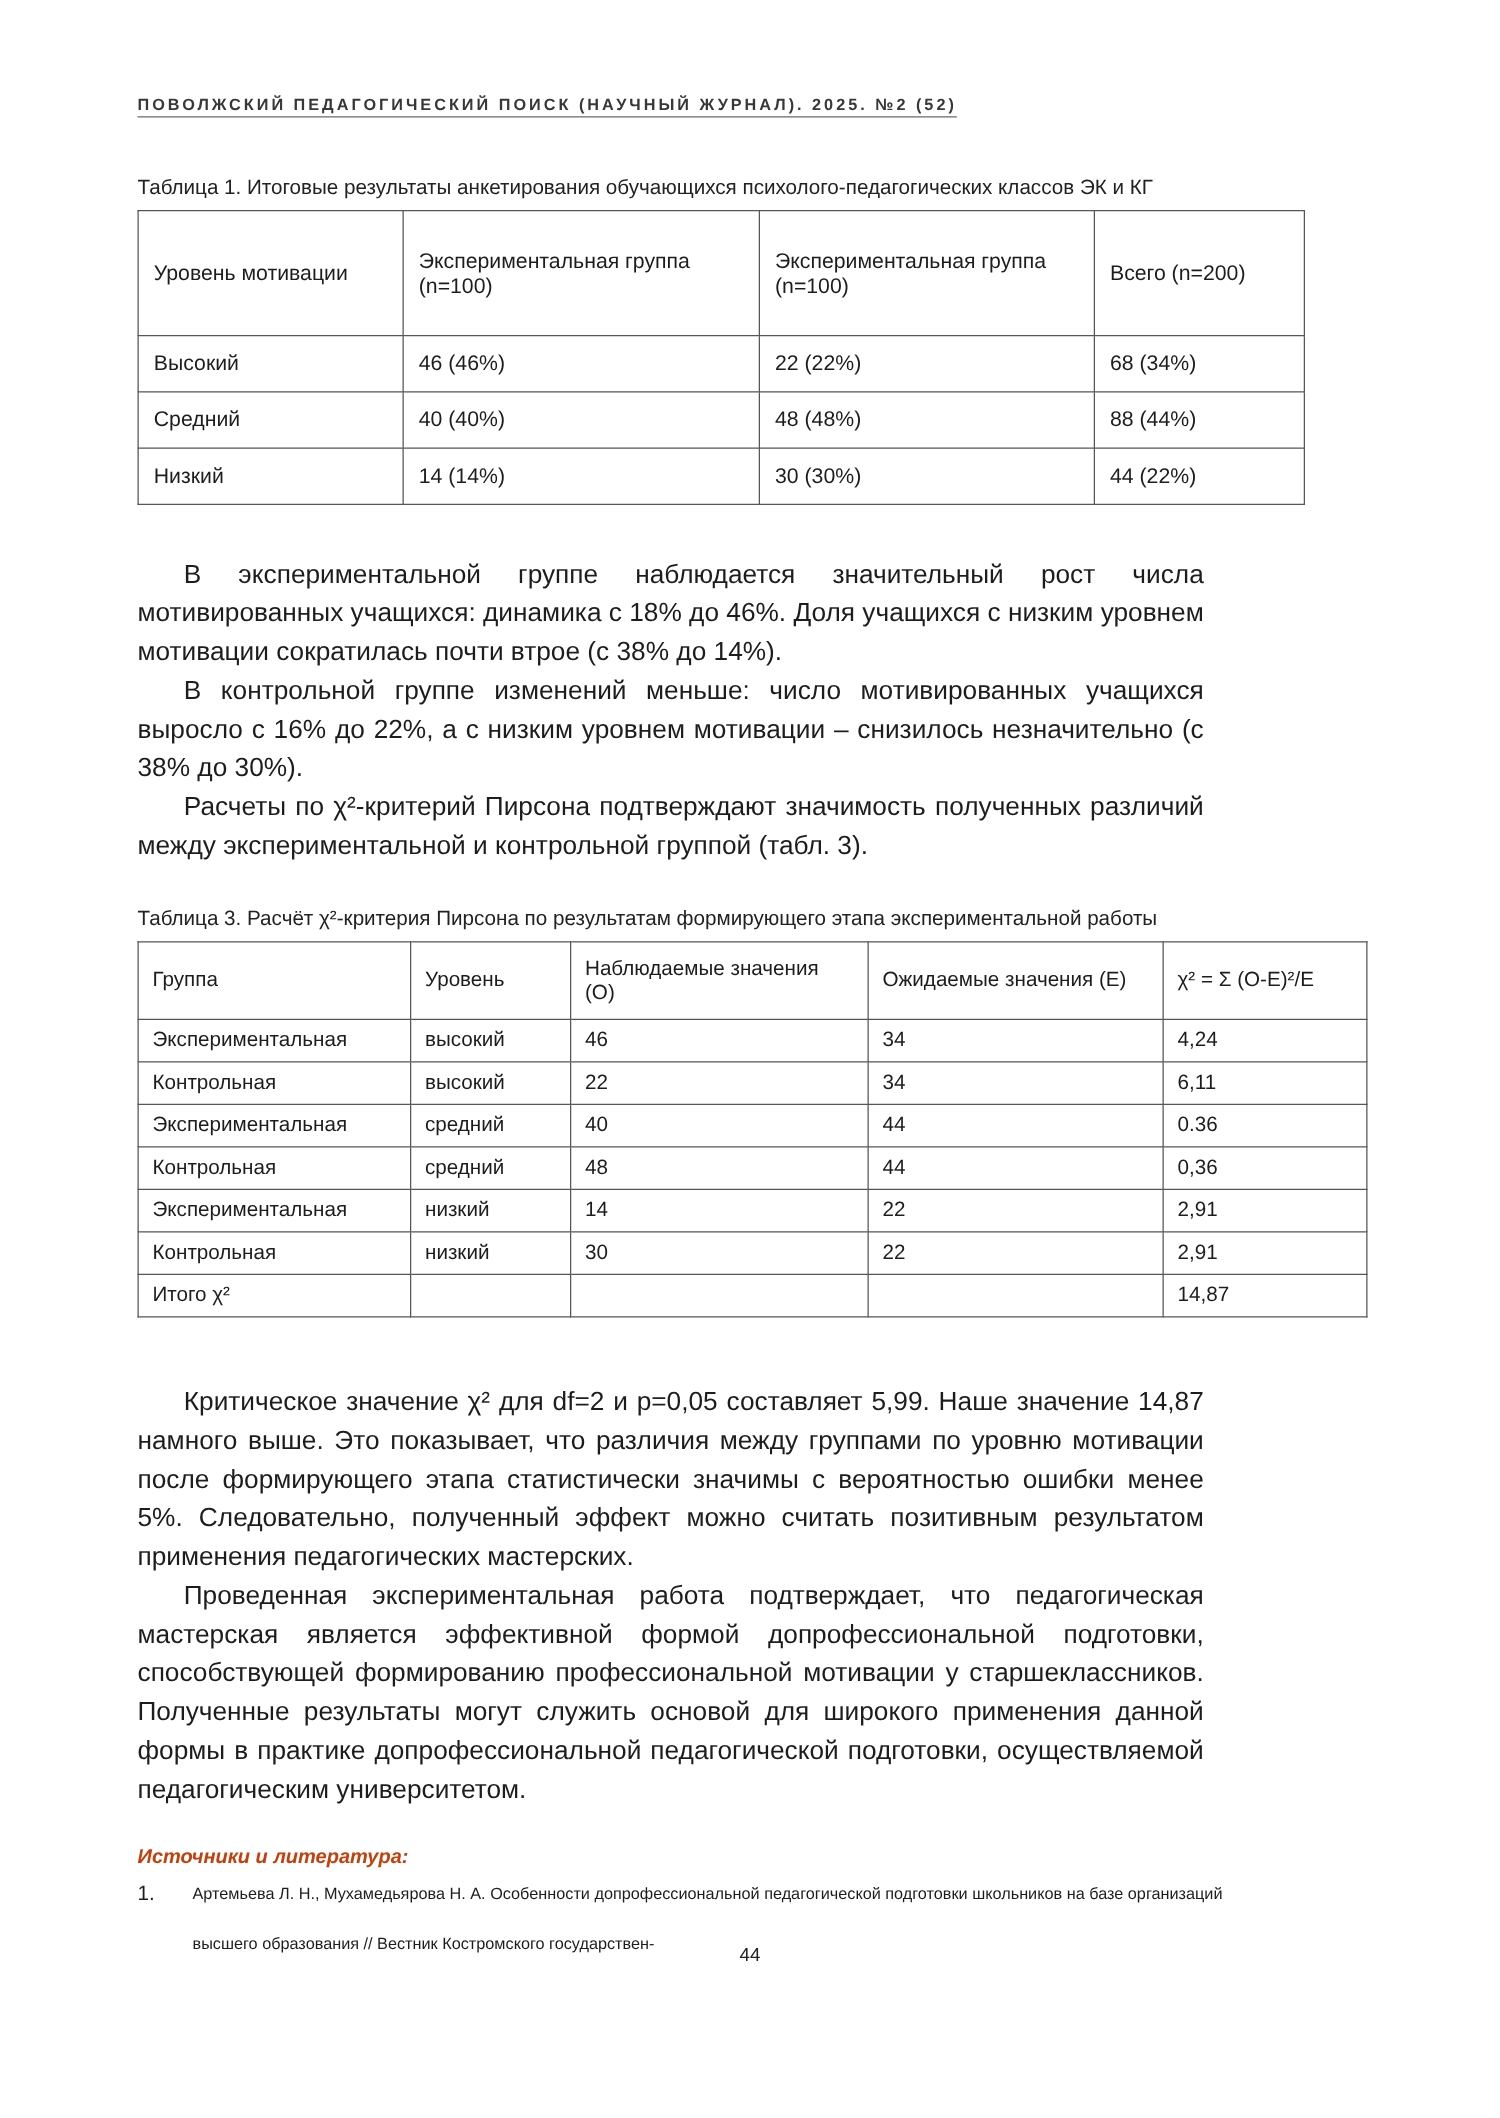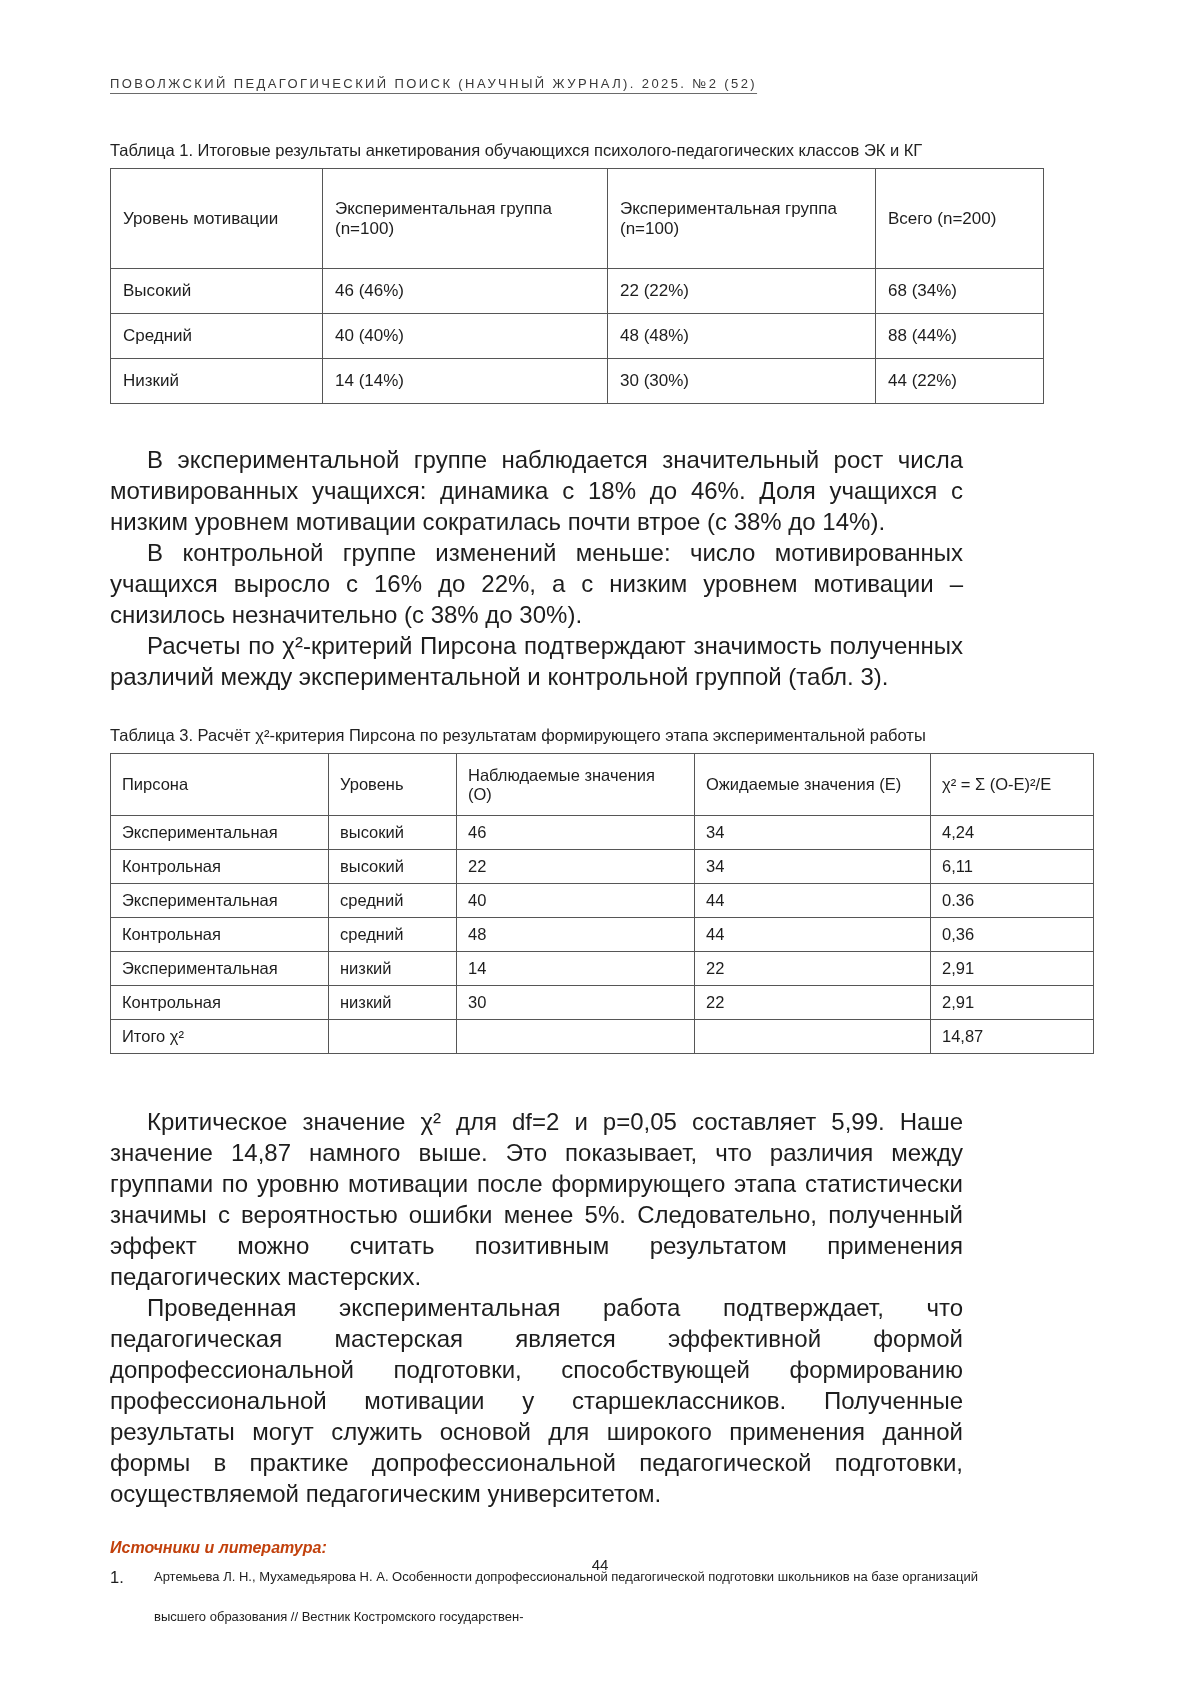--- a/index.html
+++ b/index.html
@@ -16,20 +16,21 @@
 
   .journal-header {
     font-size: 13px;
     letter-spacing: 2.4px;
     color: #383838;
     text-decoration: underline;
     text-underline-offset: 5px;
     text-decoration-color: #6a6a6a;
     white-space: nowrap;
     margin-bottom: 50px;
+    font-weight: bold;
   }
 
   .tbl-caption {
     font-size: 16.5px;
     color: #222;
     margin-bottom: 8px;
   }
 
   table {
     border-collapse: collapse;
@@ -63,21 +64,21 @@
   .table3 th, .table3 td { font-size: 16.5px; padding: 3px 11px; }
   .table3 .c0 { width: 195px; }
   .table3 .c1 { width: 105px; }
   .table3 .c2 { width: 215px; }
   .table3 .c3 { width: 213px; }
   .table3 .c4 { width: 140px; }
 
   .text-block { width: 853px; }
   .text-block p {
     margin: 0;
-    font-size: 24px;
+    font-size: 21px;
     line-height: 31px;
     text-align: justify;
     text-indent: 37px;
   }
   .block-top { margin-bottom: 34px; }
   .block-bottom { margin-bottom: 30px; }
 
   .sources-heading {
     font-size: 16px;
     font-weight: bold;
@@ -152,21 +153,21 @@
     <p>В экспериментальной группе наблюдается значительный рост числа мотивированных учащихся: динамика с 18% до 46%. Доля учащихся с низким уровнем мотивации сократилась почти втрое (с 38% до 14%).</p>
     <p>В контрольной группе изменений меньше: число мотивированных учащихся выросло с 16% до 22%, а с низким уровнем мотивации – снизилось незначительно (с 38% до 30%).</p>
     <p>Расчеты по χ²-критерий Пирсона подтверждают значимость полученных различий между экспериментальной и контрольной группой (табл. 3).</p>
   </div>
 
   <div class="tbl-caption">Таблица 3. Расчёт χ²-критерия Пирсона по результатам формирующего этапа экспериментальной работы</div>
 
   <table class="table3">
     <thead>
       <tr>
-        <th class="c0">Пирсона</th>
+        <th class="c0">Группа</th>
         <th class="c1">Уровень</th>
         <th class="c2">Наблюдаемые значения (О)</th>
         <th class="c3">Ожидаемые значения (Е)</th>
         <th class="c4">χ² = Σ (О-Е)²/Е</th>
       </tr>
     </thead>
     <tbody>
       <tr>
         <td>Экспериментальная</td>
         <td>высокий</td>

